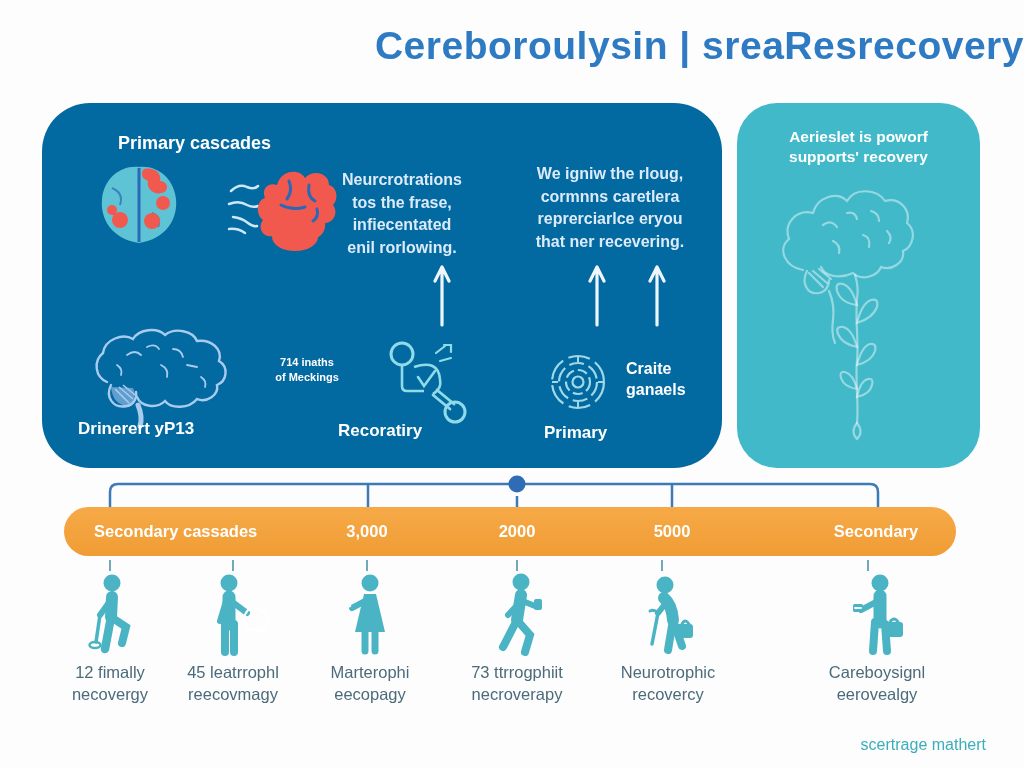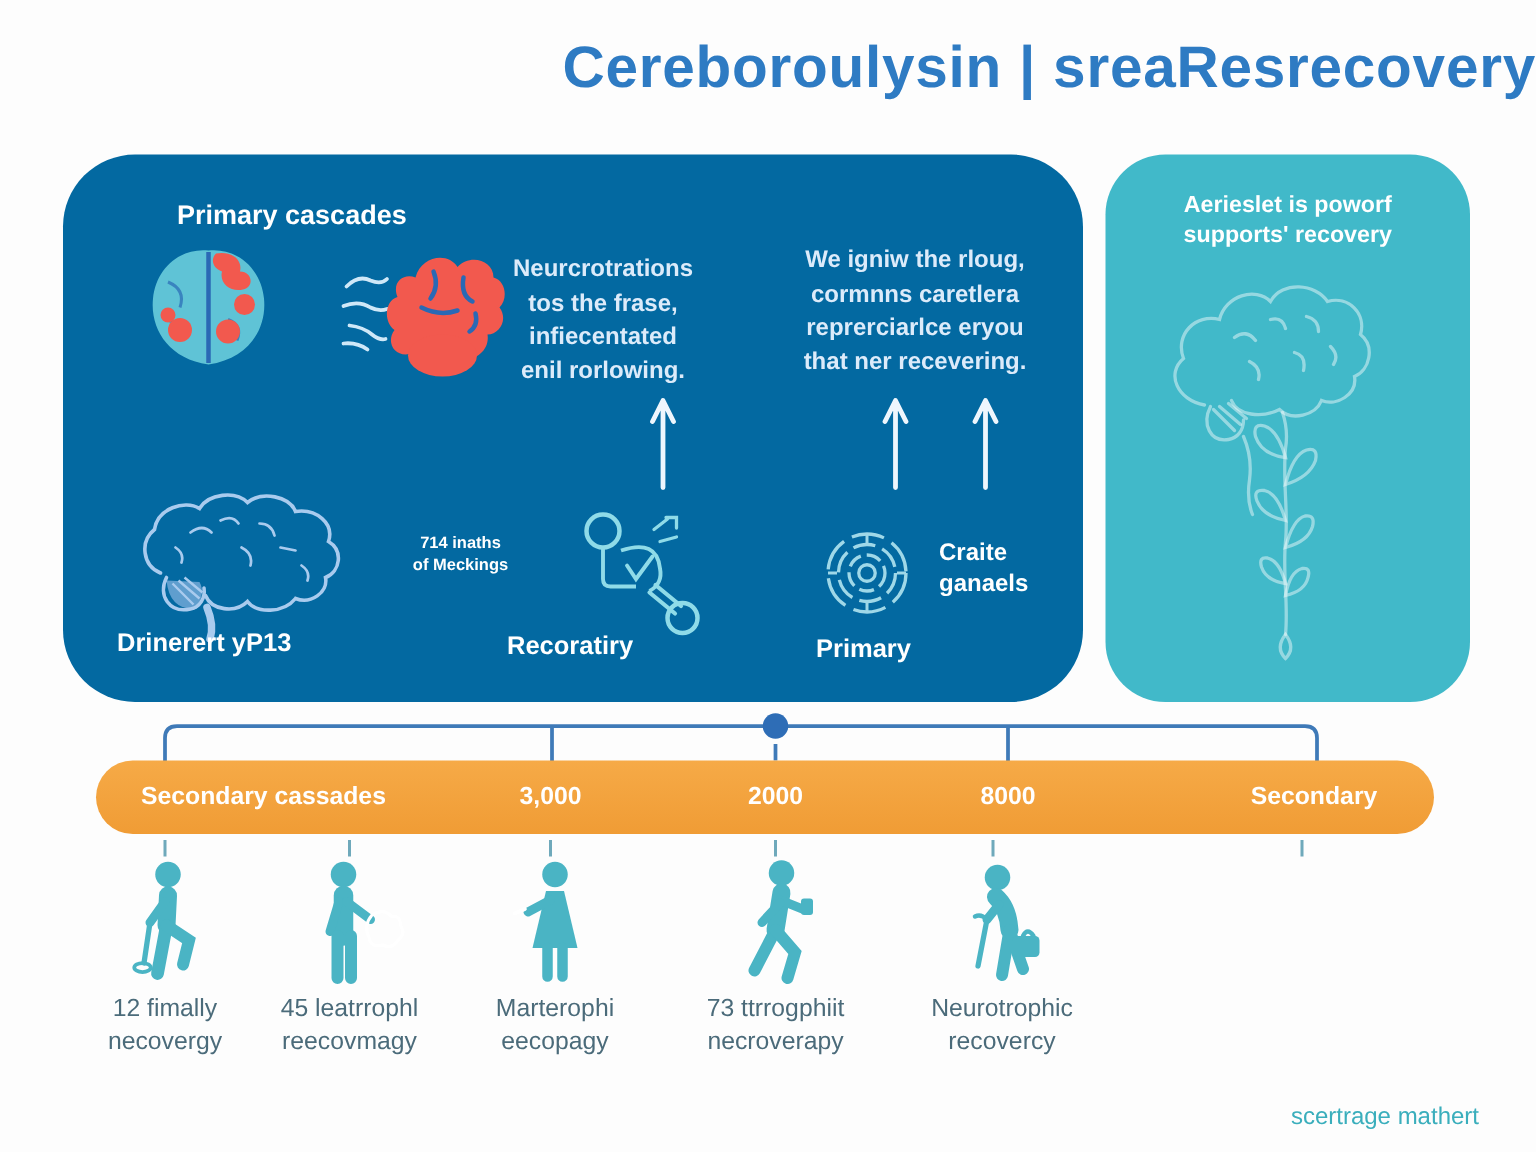--- a/index.html
+++ b/index.html
@@ -153,21 +153,21 @@
     <path d="M10,40 V22 Q10,14 18,14 H770 Q778,14 778,22 V40" stroke="#3f7ab8" stroke-width="2.5" fill="none"></path>
     <path d="M268,14 V40 M572,14 V40" stroke="#3f7ab8" stroke-width="2.5" fill="none"></path>
     <path d="M417,26 V37" stroke="#3f7ab8" stroke-width="2.5" fill="none"></path>
     <circle cx="417" cy="14" r="8.5" fill="#2e6db6"></circle>
   </svg>
 
   <div id="orange-bar" class="abs">
     <span class="bar-label" style="left:30px;">Secondary cassades</span>
     <span class="bar-label center" style="left:303px;">3,000</span>
     <span class="bar-label center" style="left:453px;">2000</span>
-    <span class="bar-label center" style="left:608px;">8000</span>
+    <span class="bar-label center" style="left:608px;">5000</span>
     <span class="bar-label center" style="left:812px;">Secondary</span>
   </div>
 
   <div class="subtick" style="left:109px;"></div>
   <div class="subtick" style="left:232px;"></div>
   <div class="subtick" style="left:366px;"></div>
   <div class="subtick" style="left:516px;"></div>
   <div class="subtick" style="left:661px;"></div>
   <div class="subtick" style="left:867px;"></div>
 
@@ -243,16 +243,32 @@
         <path d="M45,48 L40,78" stroke-width="8"></path>
         <path d="M45,48 L54,74" stroke-width="8"></path>
         <path d="M54,52 q3,-6 7,0" stroke-width="3"></path>
       </g>
       <rect x="47" y="52" width="18" height="14" rx="3" fill="#4ab4c4"></rect>
     </svg>
     <div class="person-label pre">Neurotrophic
 recovercy</div>
   </div>
 
+  <div class="person" style="left:802px;">
+    <svg width="80" height="84" viewBox="0 0 80 84">
+      <g stroke="#4ab4c4" fill="none" stroke-linecap="round">
+        <circle cx="43" cy="11" r="8.5" fill="#4ab4c4" stroke="none"></circle>
+        <path d="M43,24 L43,50" stroke-width="13"></path>
+        <path d="M41,29 L24,38" stroke-width="6"></path>
+        <path d="M38,50 L36,79 M48,52 L50,79" stroke-width="8"></path>
+        <path d="M53,50 q4,-6 8,0" stroke-width="3"></path>
+      </g>
+      <rect x="16" y="32" width="10" height="8" rx="1.5" fill="#4ab4c4"></rect>
+      <path d="M18,36 h6" stroke="#ffffff" stroke-width="1.8" stroke-linecap="round"></path>
+      <rect x="47" y="50" width="19" height="15" rx="3" fill="#4ab4c4"></rect>
+    </svg>
+    <div class="person-label pre">Careboysignl
+eerovealgy</div>
+  </div>
 
   <div id="footer" class="abs">scertrage mathert</div>
 
 </div>
 
 </body></html>

